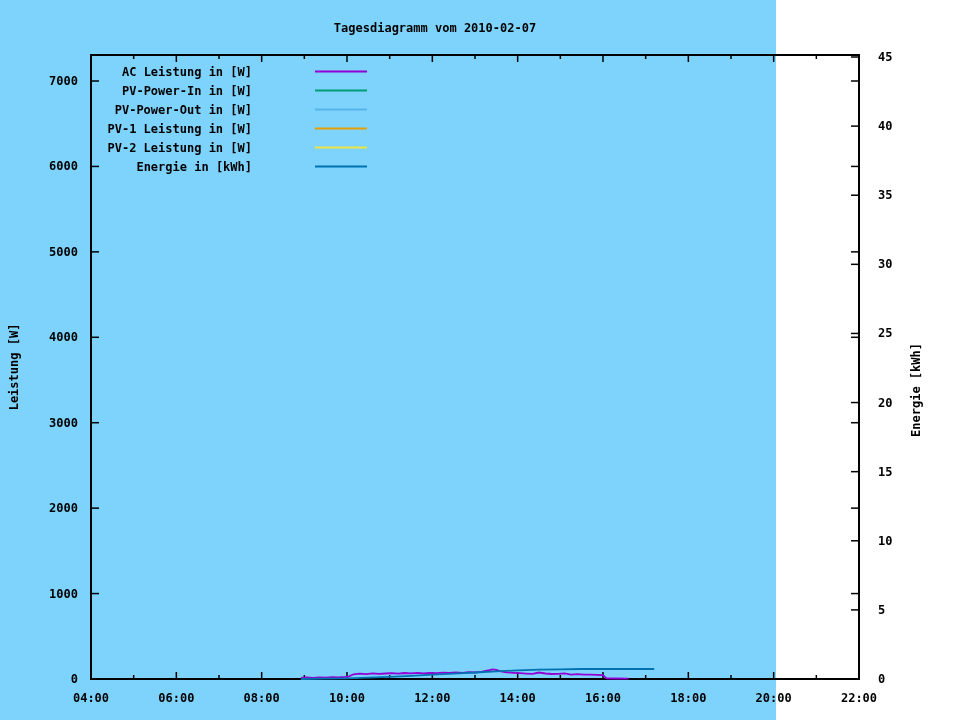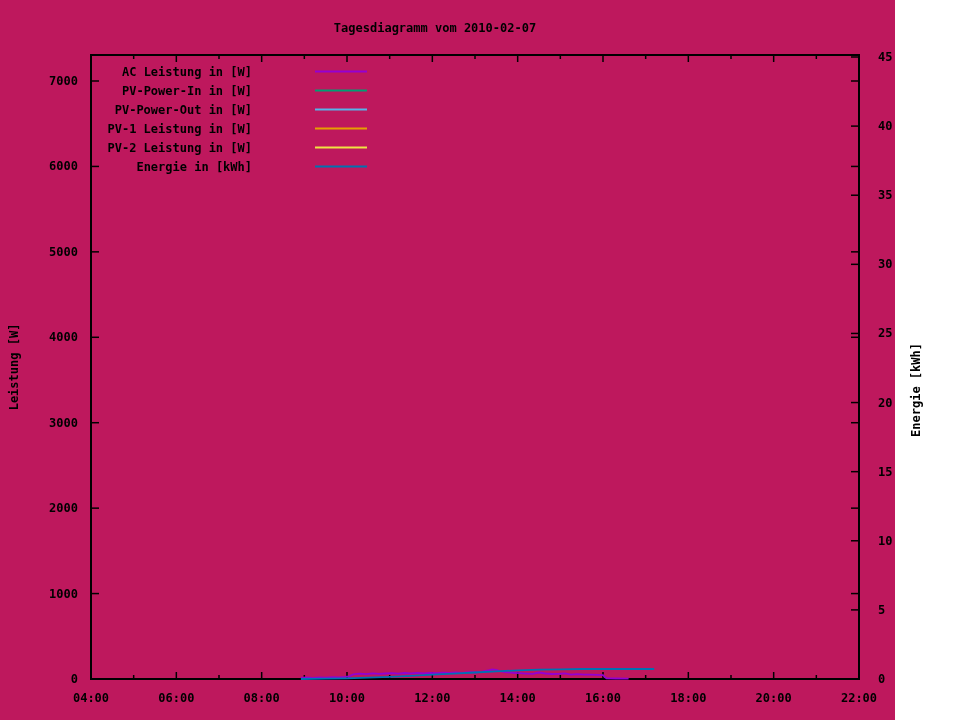--- a/index.html
+++ b/index.html
@@ -2,23 +2,23 @@
 <html><head>
 <meta charset="utf-8">
 <style>
   html, body {
     margin: 0;
     padding: 0;
     background: #ffffff;
   }
   .chart-wrap {
     position: relative;
-    width: 895px;
+    width: 776px;
     height: 720px;
-    background: #be185d;
+    background: #7dd3fc;
     font-family: "DejaVu Sans Mono", monospace;
   }
   svg text {
     font-family: "DejaVu Sans Mono", monospace;
     font-size: 12px;
     font-weight: bold;
     fill: #000000;
   }
 </style>
 </head>

